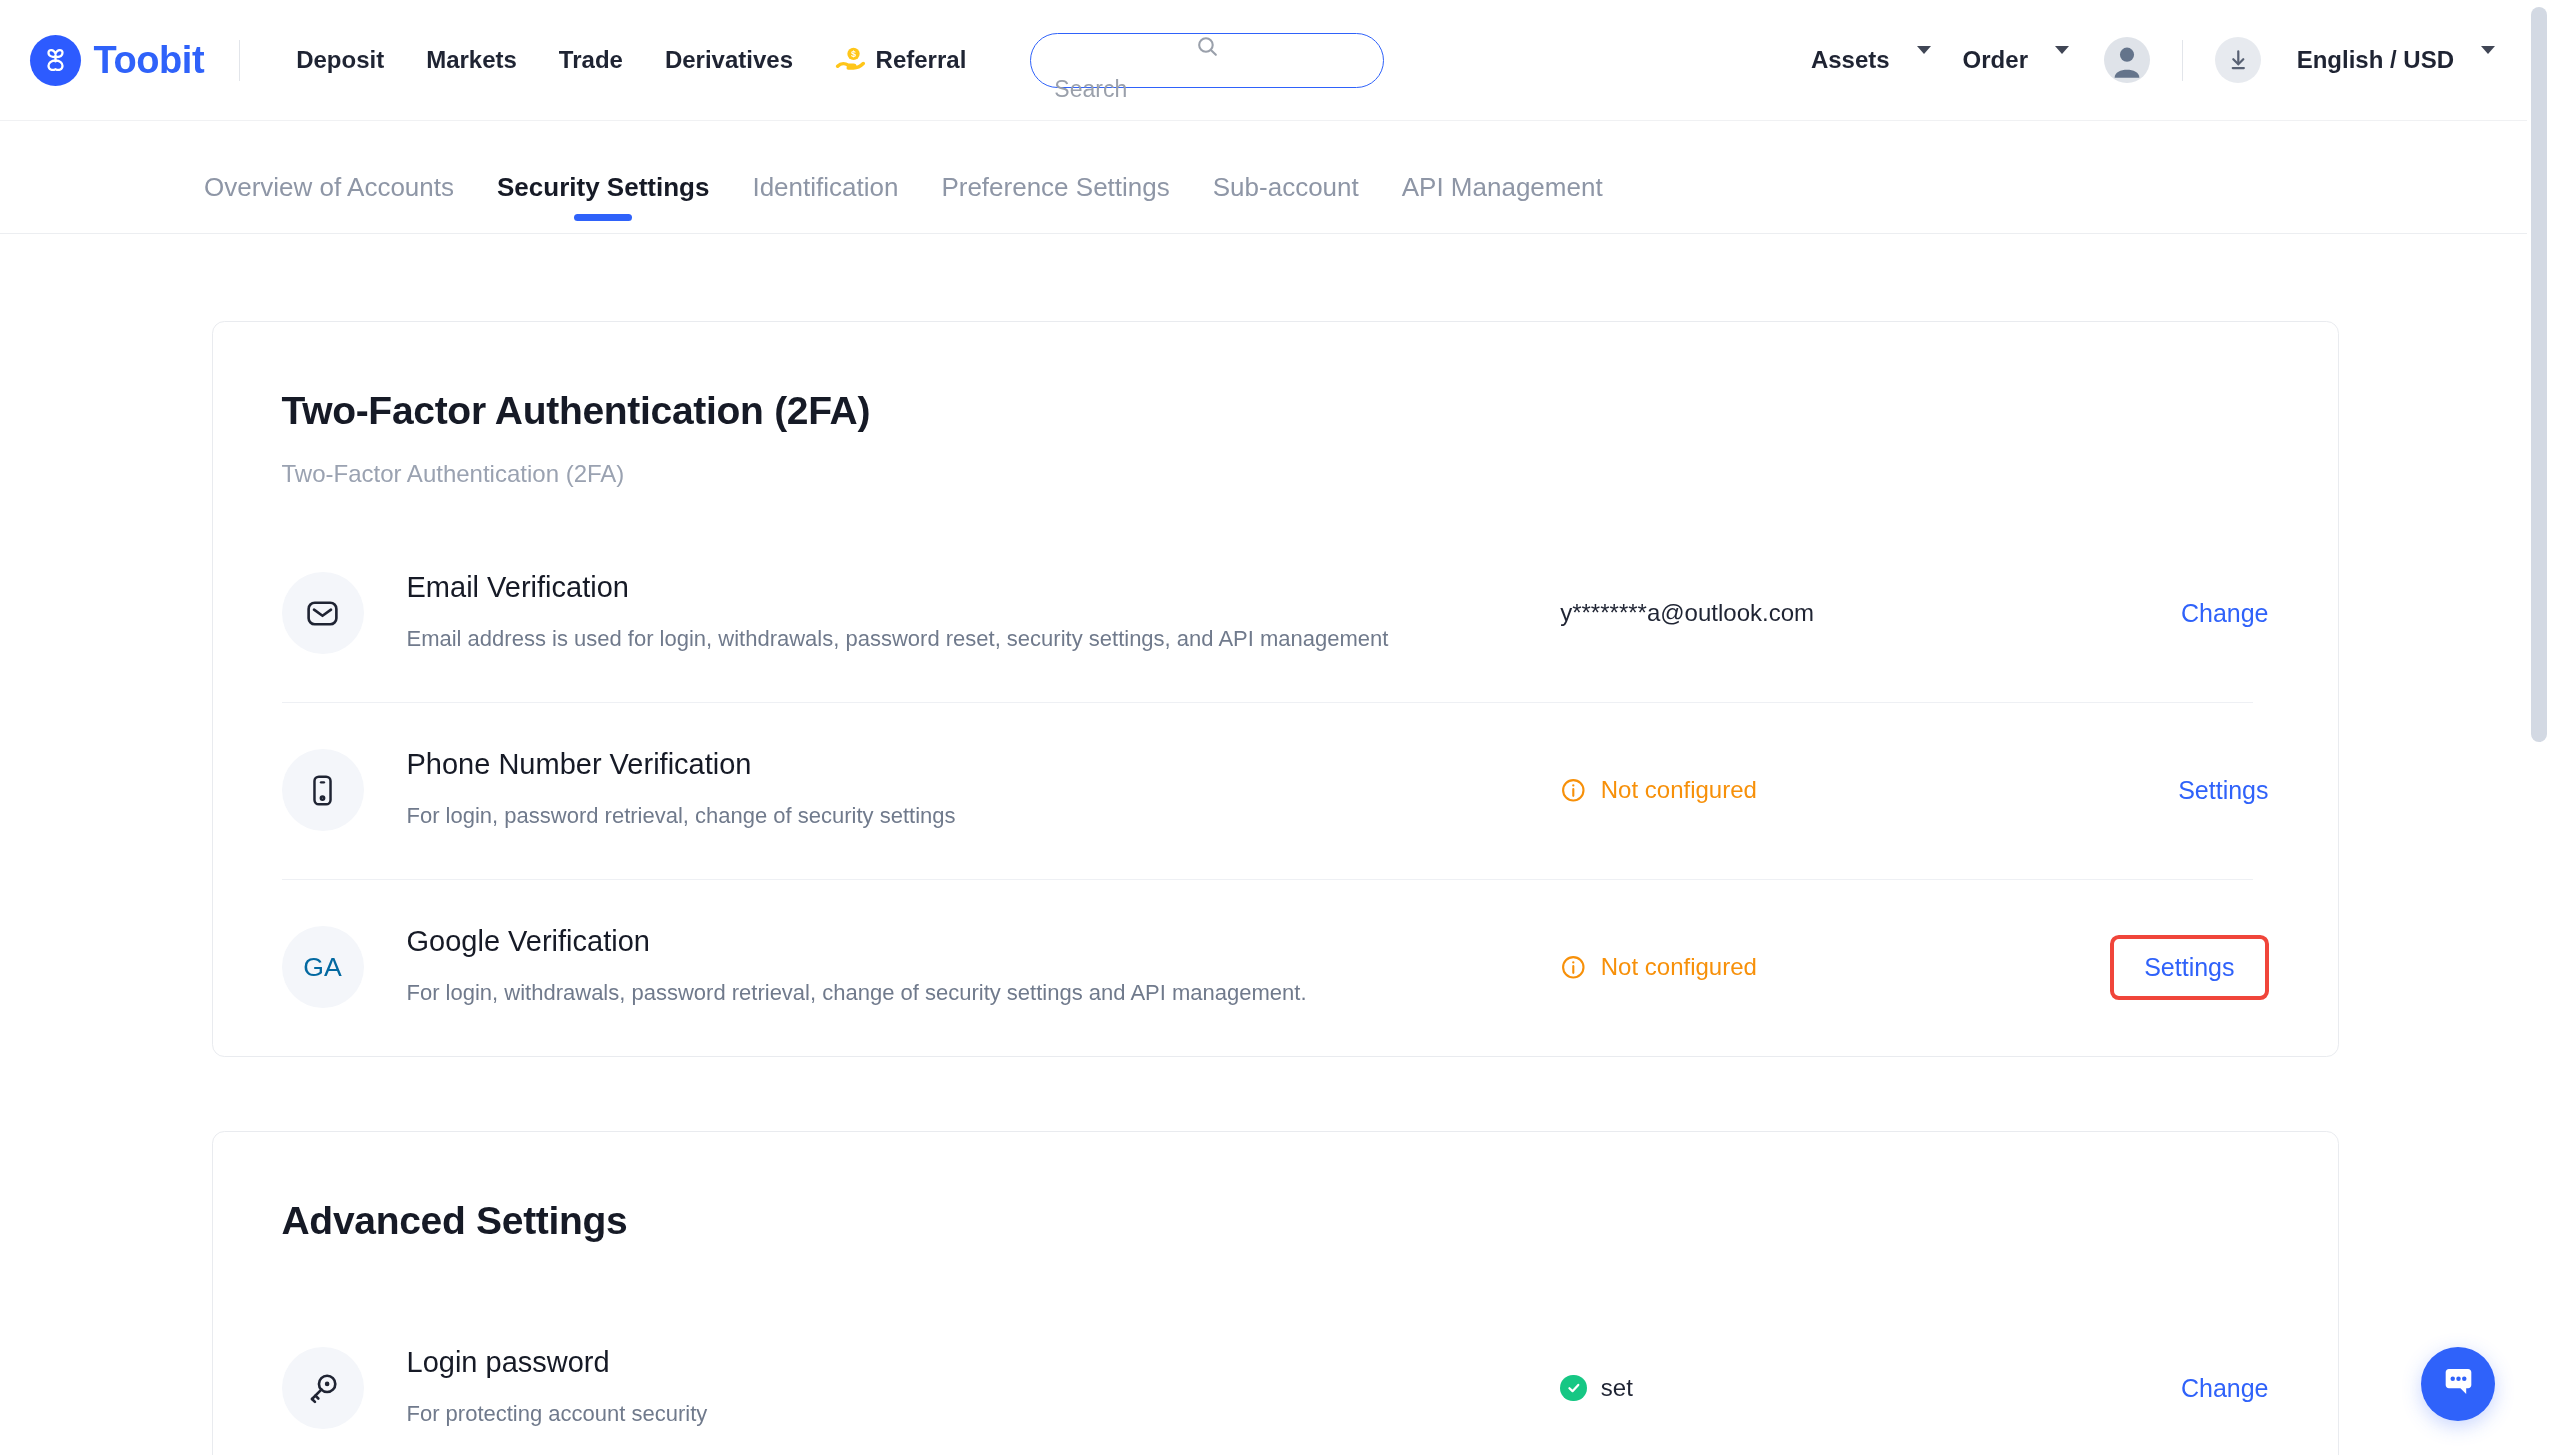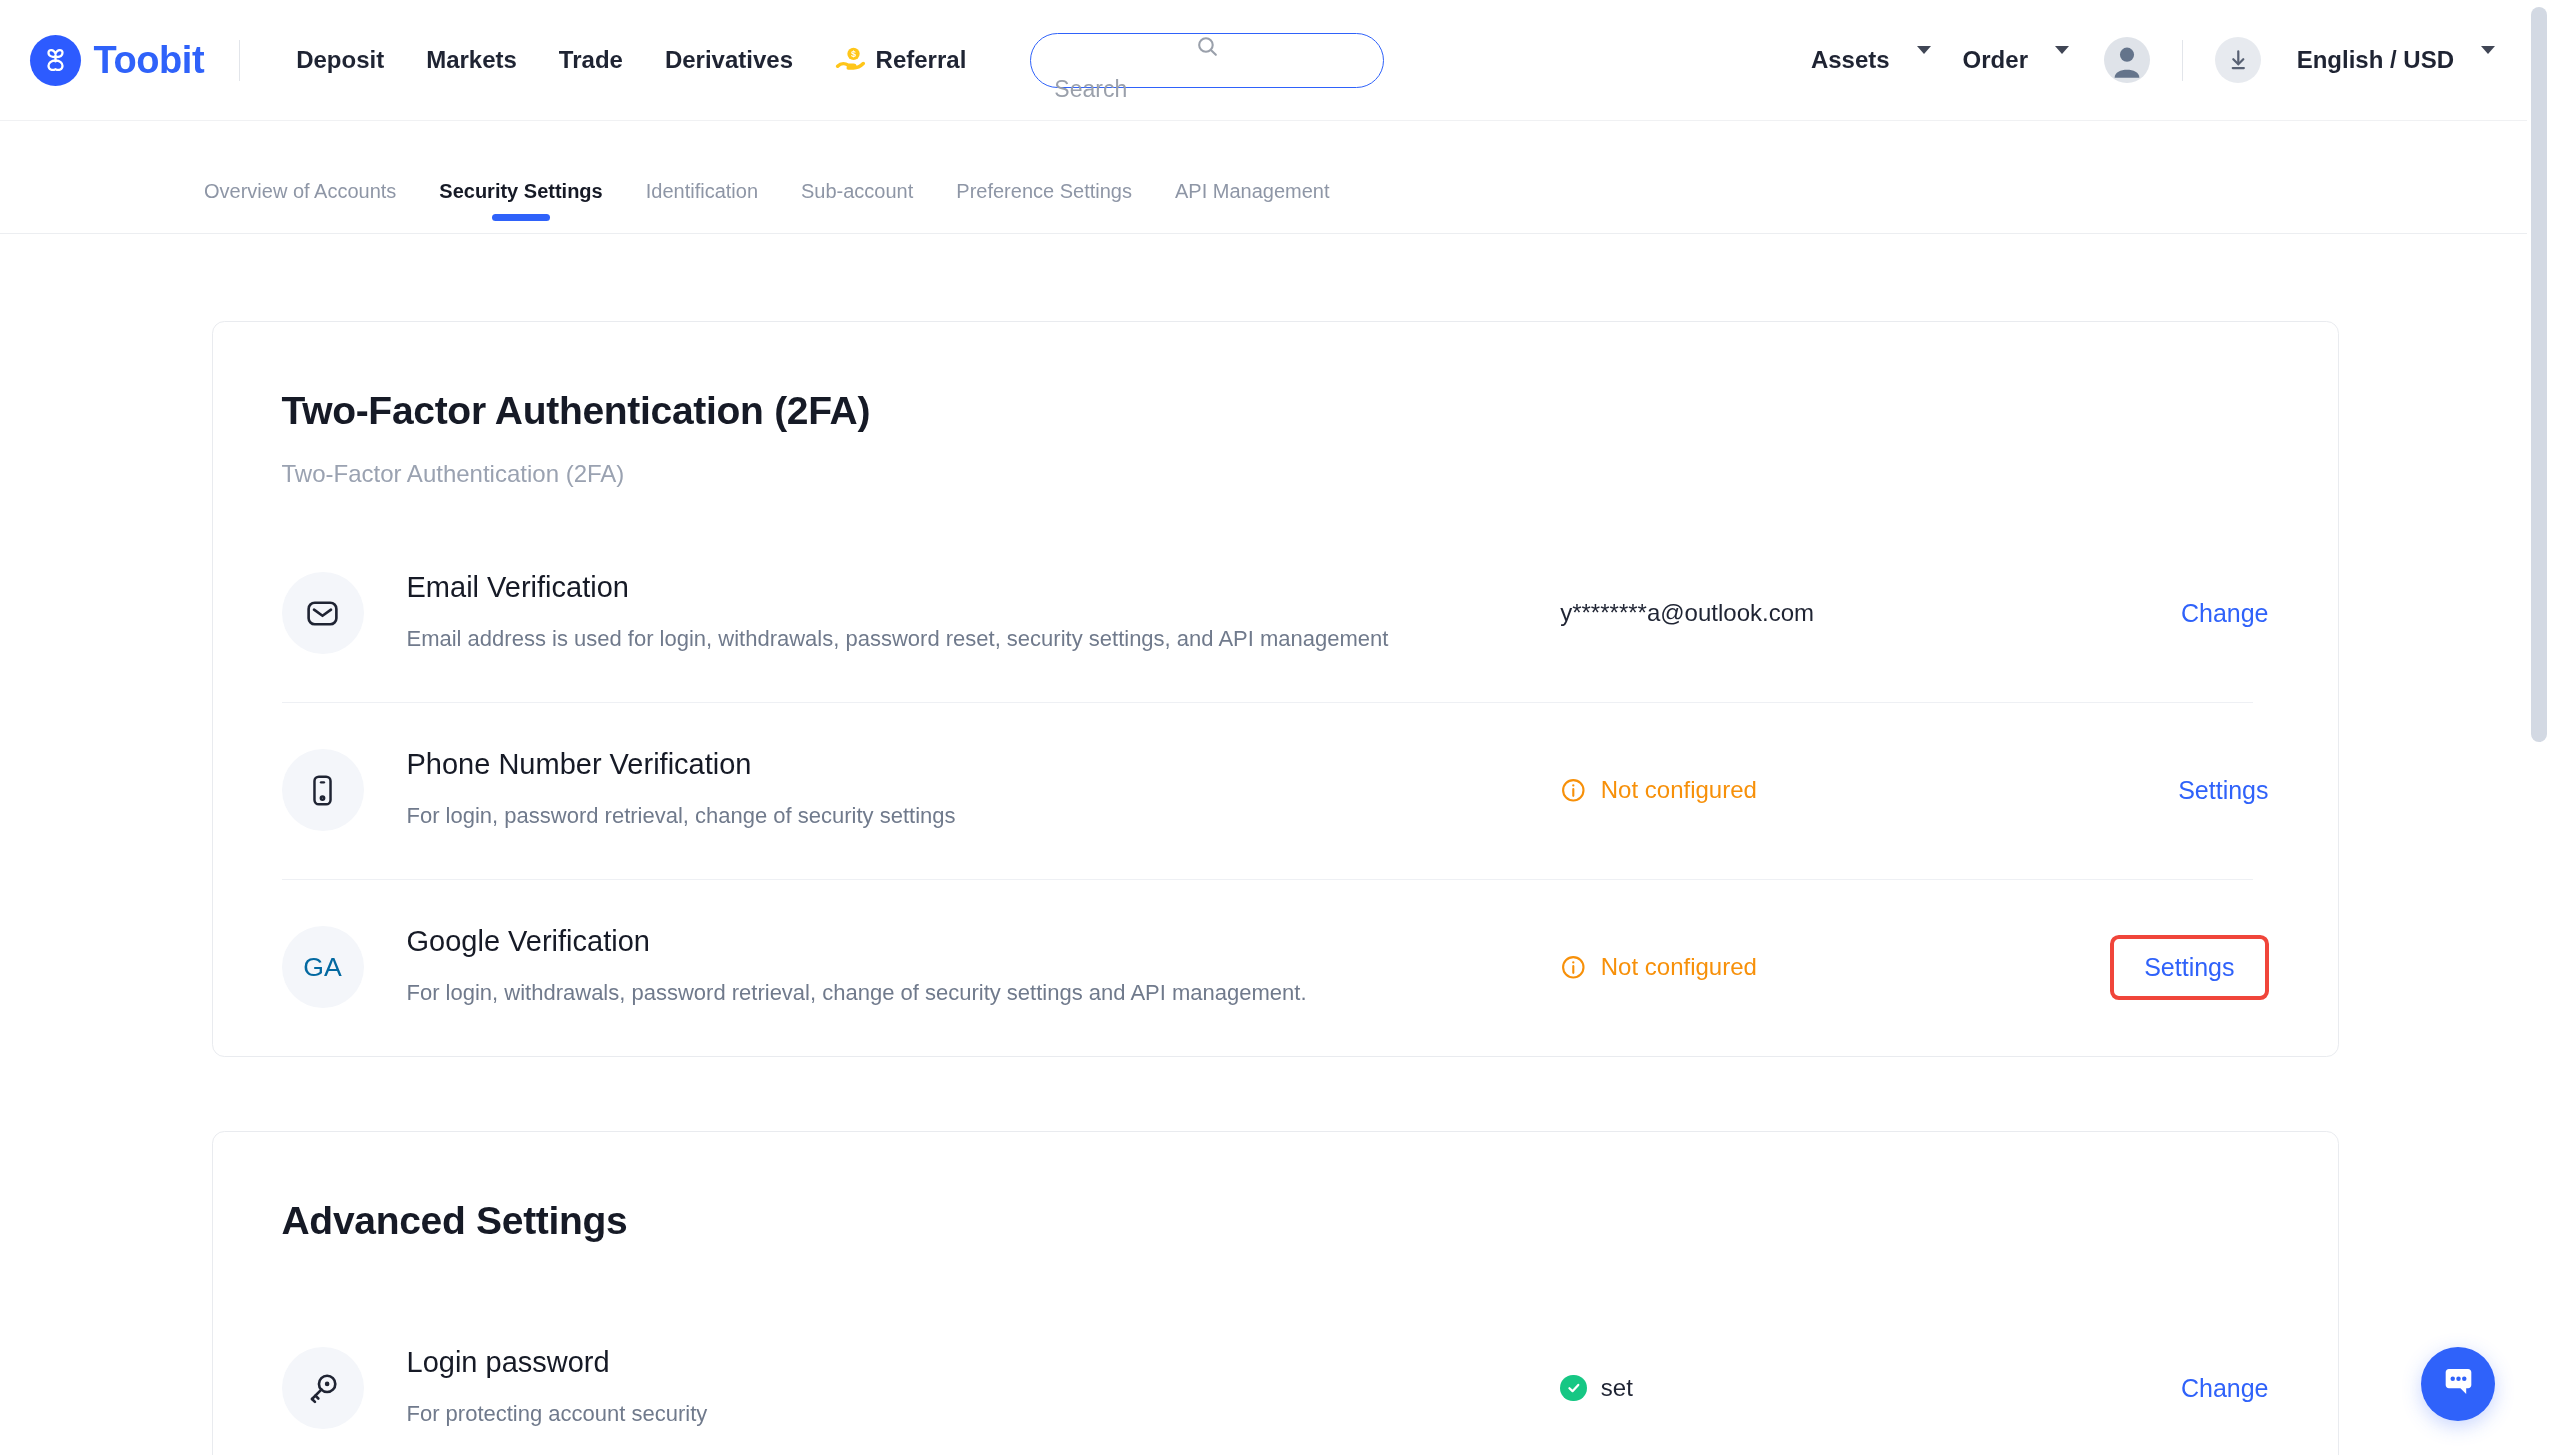--- a/index.html
+++ b/index.html
@@ -92,21 +92,21 @@
   
   .tabs-bar {
     height: 113px;
     display: flex; align-items: center;
     padding: 0 0 0 204px;
     border-bottom: 0.9px solid #eceef1;
     background: #fff;
     gap: 0;
   }
   .tab {
-    font-size: 20px; color: #8e96a6; font-weight: 500;
+    font-size: 26px; color: #8e96a6; font-weight: 500;
     padding: 0 0 30px 0; margin-right: 43px;
     position: relative; cursor: pointer; white-space: nowrap;
     display: flex; align-items: flex-end; height: 100%;
     padding-top: 43px;
   }
   .tab.active { color: #161a26; font-weight: 700; }
   .tab.active::after {
     content: ""; position: absolute;
     left: 50%; transform: translateX(-50%);
     bottom: 12.4px; width: 58px; height: 6.2px;
@@ -289,22 +289,22 @@
       <span>English / USD</span>
       <i class="caret"></i>
     </span>
   </div>
 </div>
 
 <div class="tabs-bar">
   <span class="tab">Overview of Accounts</span>
   <span class="tab active">Security Settings</span>
   <span class="tab">Identification</span>
+  <span class="tab">Preference Settings</span>
   <span class="tab">Sub-account</span>
-  <span class="tab">Preference Settings</span>
   <span class="tab">API Management</span>
 </div>
 
 <div class="main">
 
   <div class="card">
     <div class="card-title">Two-Factor Authentication (2FA)</div>
     <div class="card-sub">Two-Factor Authentication (2FA)</div>
 
     <div class="row">

